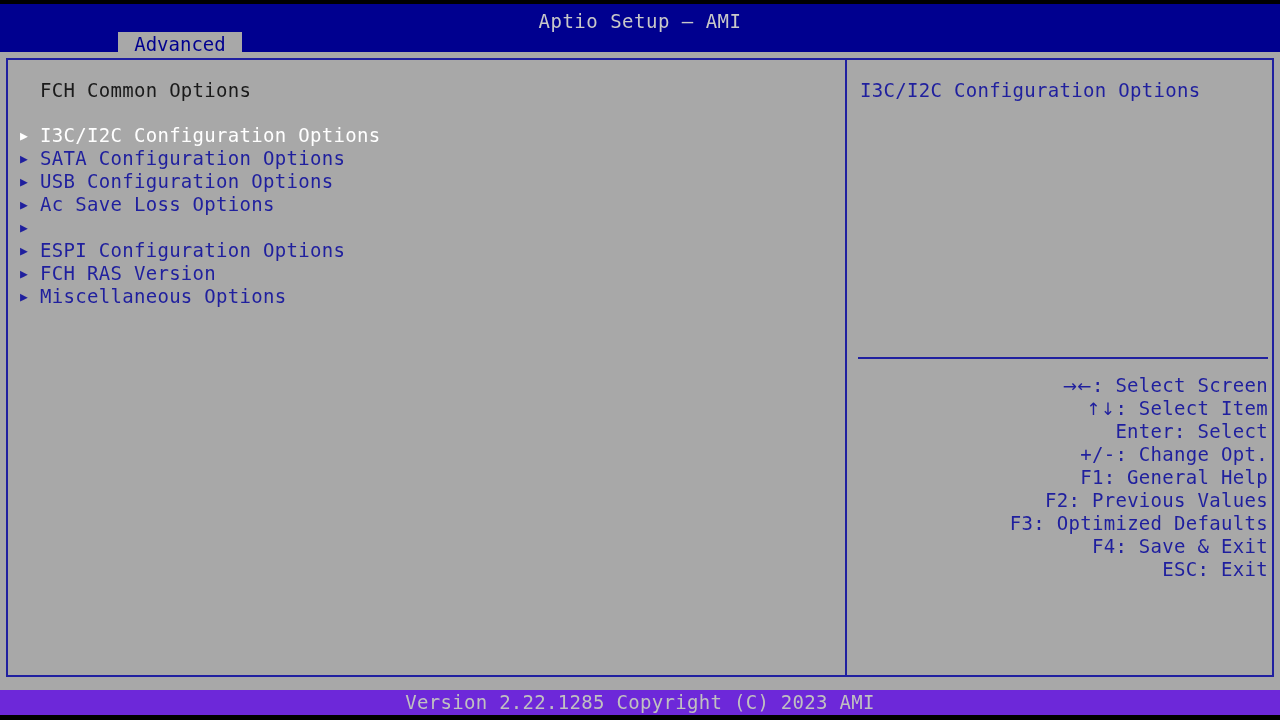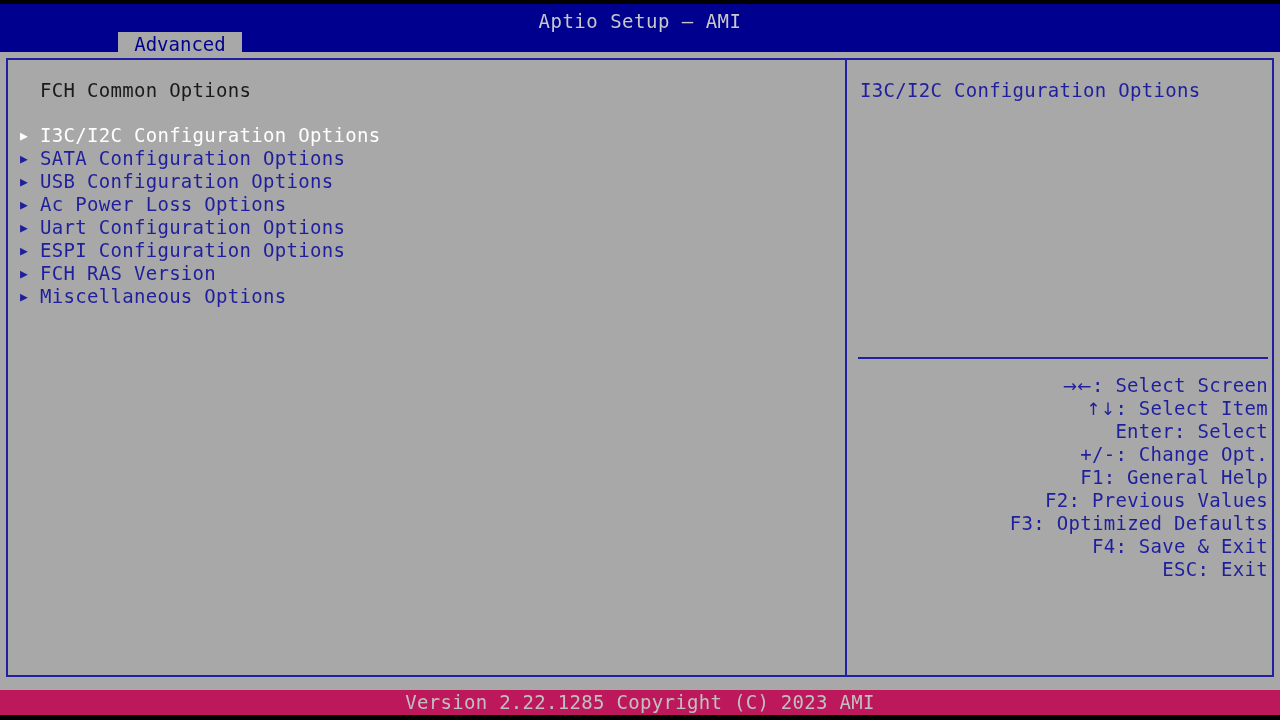--- a/index.html
+++ b/index.html
@@ -187,21 +187,21 @@
     font-size: 17px;
   }
 
   
   .footer-bar {
     position: absolute;
     left: 0;
     top: 690px;
     width: 1280px;
     height: 25px;
-    background: #be185d;
+    background: #6d28d9;
   }
   .footer-text {
     position: absolute;
     left: 0;
     top: 1px;
     width: 1280px;
     text-align: center;
     color: #c0c0c0;
     font-size: 19px;
     letter-spacing: 0.3px;
@@ -223,22 +223,22 @@
   <div class="body-area">
     <div class="main-panel"></div>
     <div class="panel-divider-v"></div>
 
     <div class="left-pane">
       <div class="section-heading">FCH Common Options</div>
       <div class="menu-list" id="menu-list">
           <div class="menu-row selected"><span class="menu-arrow">▶</span><span class="menu-label">I3C/I2C Configuration Options</span></div>
           <div class="menu-row normal"><span class="menu-arrow">▶</span><span class="menu-label">SATA Configuration Options</span></div>
           <div class="menu-row normal"><span class="menu-arrow">▶</span><span class="menu-label">USB Configuration Options</span></div>
-          <div class="menu-row normal"><span class="menu-arrow">▶</span><span class="menu-label">Ac Power Loss Options</span></div>
-          <div class="menu-row normal"><span class="menu-arrow">▶</span><span class="menu-label">Uart Configuration Options</span></div>
+          <div class="menu-row normal"><span class="menu-arrow">▶</span><span class="menu-label">Ac Save Loss Options</span></div>
+          <div class="menu-row normal"><span class="menu-arrow">▶</span></div>
           <div class="menu-row normal"><span class="menu-arrow">▶</span><span class="menu-label">ESPI Configuration Options</span></div>
           <div class="menu-row normal"><span class="menu-arrow">▶</span><span class="menu-label">FCH RAS Version</span></div>
           <div class="menu-row normal"><span class="menu-arrow">▶</span><span class="menu-label">Miscellaneous Options</span></div>
         </div>
     </div>
 
     <div class="right-pane">
       <div class="help-text">I3C/I2C Configuration Options</div>
       <div class="help-divider"></div>
       <div class="legend-list" id="legend-list">

